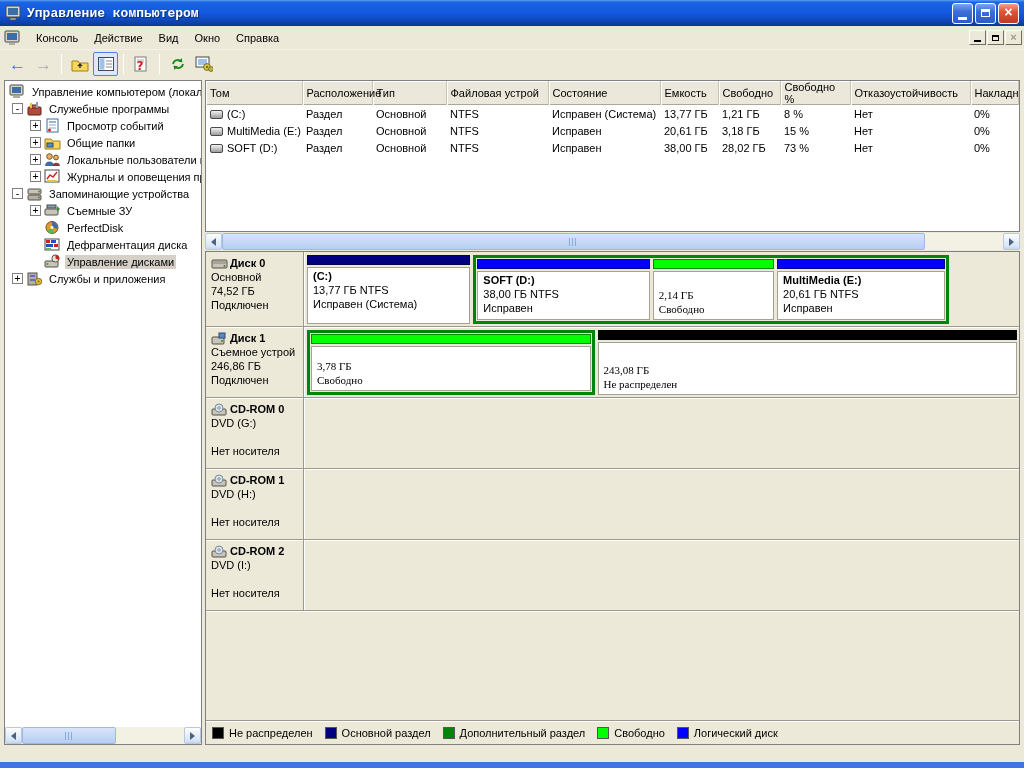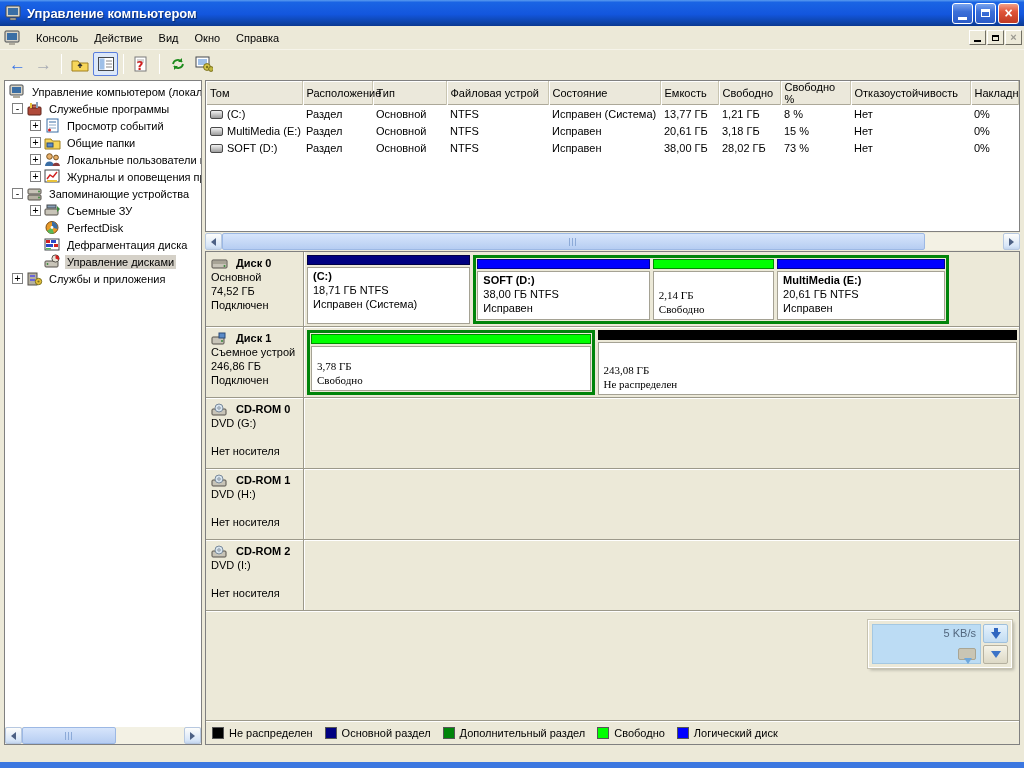--- a/index.html
+++ b/index.html
@@ -3,21 +3,21 @@
 <meta charset="utf-8">
 <style>
   * { margin:0; padding:0; box-sizing:border-box; }
   html,body { width:1024px; height:768px; overflow:hidden;
     font-family:"Liberation Sans","DejaVu Sans",sans-serif; font-size:11px; color:#000; }
   .window { position:relative; width:1024px; height:768px; background:#ECE9D8;
     display:flex; flex-direction:column; }
 
   
   .titlebar { height:26px; flex:0 0 26px; display:flex; align-items:center; padding:12px 5px;
-    background:linear-gradient(180deg,#5A9CF0 0%,#1A64E4 9%,#1356DE 55%,#0C3F9E 93%,#0A3690 100%); }
+    background:linear-gradient(180deg,#5A9CF0 0%,#1A64E4 9%,#1356DE 55%,#0C3F9E 93%,#0A3690 100%);font-family:Liberation Mono, monospace; }
   .title-icon { width:18px; height:16px; margin-right:4px; }
   .title-text { color:#fff; font-weight:bold; font-size:13px; text-shadow:1px 1px 1px #0A2A6A; flex:1; }
   .tb-btn { width:21px; height:21px; margin-left:2px; border:1px solid #fff; border-radius:3px;
     display:flex; align-items:center; justify-content:center;
     background:linear-gradient(180deg,#7AA4EE 0%,#3C6FD8 40%,#2B5BC8 100%); position:relative; }
   .tb-btn.close { background:linear-gradient(180deg,#F0A088 0%,#E0553A 40%,#C03A22 100%); }
   .glyph-min { width:9px; height:3px; background:#fff; margin-top:10px; }
   .glyph-restore { width:9px; height:8px; border:1px solid #fff; border-top:3px solid #fff; position:relative; }
   .glyph-x { color:#fff; font-size:14px; font-weight:bold; line-height:1; }
 
@@ -83,21 +83,21 @@
     background:linear-gradient(180deg,#F2F2F2,#9C9C9C); border:1px solid #4A4A4A; border-radius:2px; }
   .main-scroll { margin:1px 0; }
 
   
   .disk-pane { flex:1; border:1px solid #808080; background:#ECE9D8;
     display:flex; flex-direction:column; min-height:0; }
   .disk-row { display:flex; border-bottom:1px solid #9C998A; box-shadow:0 1px 0 #fff; }
   .disk-row.h75 { height:75px; flex:0 0 75px; } .disk-row.h71 { height:71px; flex:0 0 71px; }
   .disk-label { width:98px; flex:0 0 98px; padding:4px 2px 2px 5px; border-right:1px solid #9C998A;
     box-shadow:1px 0 0 #fff; line-height:14px; overflow:hidden; white-space:nowrap; }
-  .dl-title { font-weight:bold; display:flex; align-items:center; gap:8px; }
+  .dl-title { font-weight:bold; display:flex; align-items:center; gap:2px; }
   .dl-ico { width:17px; height:13px; flex:0 0 17px; }
   .dl-gap { height:14px; }
   .part-area { flex:1; display:flex; padding:3px 2px 2px 3px; gap:3px; min-width:0; }
   .partition { display:flex; flex-direction:column; min-width:0; }
   .band { height:10px; flex:0 0 10px; border:1px solid rgba(0,0,0,.45); }
   .part-info { flex:1; margin-top:2px; background:#fff; border:1px solid #A5A294; padding:1px 5px;
     line-height:14px; overflow:hidden; white-space:nowrap; display:flex; flex-direction:column; }
   .part-info.bottom { justify-content:flex-end; padding-bottom:3px;font-family:Liberation Serif, serif; }
   .ext-group { border:3px solid #00840A; padding:1px; display:flex; gap:3px; background:#ECE9D8; min-width:0; }
   .ext-group > .partition { flex:1; }
@@ -519,21 +519,21 @@
             </div>
             <div>Основной</div>
             <div>74,52 ГБ</div>
             <div>Подключен</div>
           </div>
           <div class="part-area">
             <div class="partition" style="flex:0 0 23%;">
               <div class="band" style="background-color: rgb(0, 0, 128);"></div>
               <div class="part-info">
                 <b>(C:)</b>
-                <span>18,71 ГБ NTFS</span>
+                <span>13,77 ГБ NTFS</span>
                 <span>Исправен (Система)</span>
               </div>
             </div>
             <div class="ext-group" style="flex:0 0 67%;">
               <div class="partition" style="flex:37 1 0;">
                 <div class="band" style="background-color: rgb(0, 0, 255);"></div>
                 <div class="part-info">
                   <b>SOFT  (D:)</b>
                   <span>38,00 ГБ NTFS</span>
                   <span>Исправен</span>
@@ -675,28 +675,14 @@
           </span>
         </div>
 
       </div>
     </div>
   </div>
 
   <div class="statusbar"></div>
   <div class="bottom-edge"></div>
 
-  <div class="overlay">
-    <div class="ov-main">
-      <span class="ov-speed">5 KB/s</span>
-      <span class="ov-cart"></span>
-    </div>
-    <div class="ov-side">
-      <div class="ov-btn">
-          <span class="ov-dl"></span>
-        </div>
-      <div class="ov-btn plain">
-          <span class="ov-down"></span>
-        </div>
-    </div>
-  </div>
 
 </div>
 
 </body></html>

